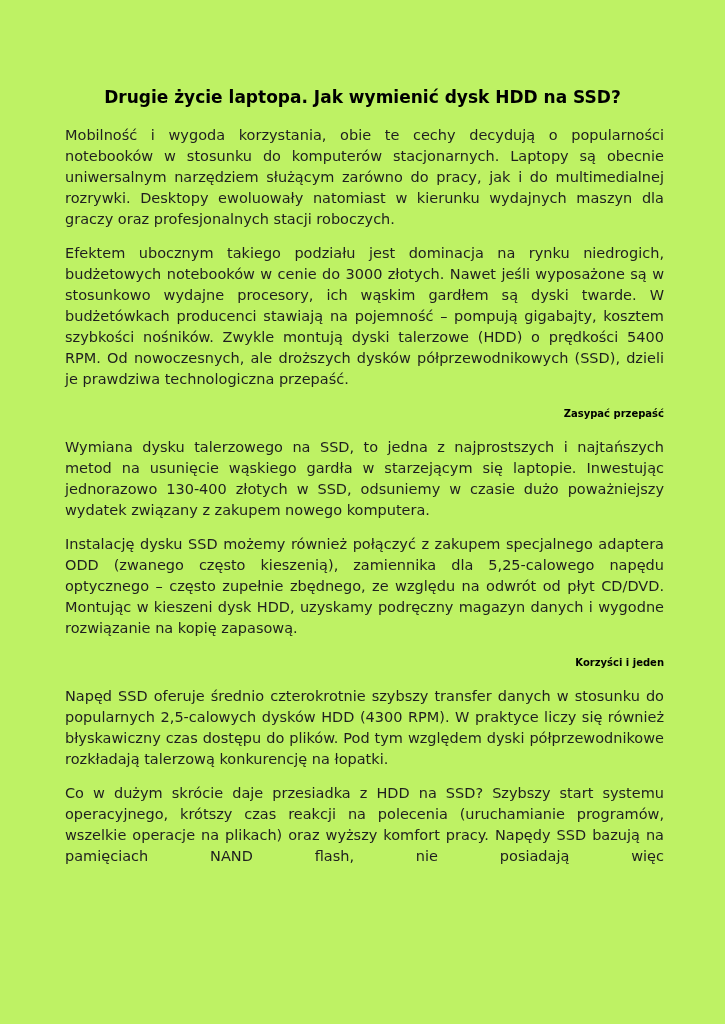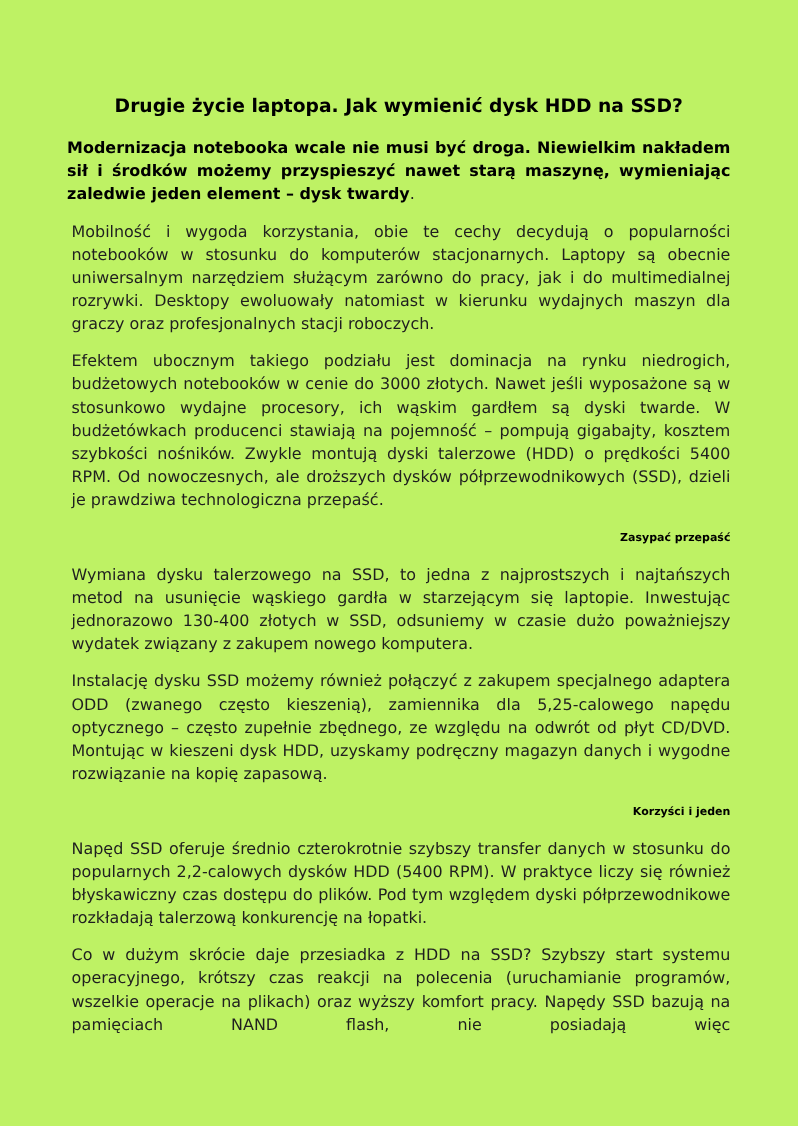--- a/index.html
+++ b/index.html
@@ -60,31 +60,30 @@
     margin: 0 0 13px 0;
   }
 </style>
 </head>
 <body>
 
 <div class="page">
 
   <h1 class="title">Drugie życie laptopa. Jak wymienić dysk HDD na SSD?</h1>
 
-  <p class="lead"><span class="lead-bold">Modernizacja notebooka wcale nie musi być droga. Niewielkim nakładem sił i środków możemy przyspieszyć nawet starą maszynę, wymieniając zaledwie jeden element – dysk twardy</span><span class="lead-tail">.</span></p>
 
   <p class="para">Mobilność i wygoda korzystania, obie te cechy decydują o popularności notebooków w stosunku do komputerów stacjonarnych. Laptopy są obecnie uniwersalnym narzędziem służącym zarówno do pracy, jak i do multimedialnej rozrywki. Desktopy ewoluowały natomiast w kierunku wydajnych maszyn dla graczy oraz profesjonalnych stacji roboczych.</p>
 
   <p class="para">Efektem ubocznym takiego podziału jest dominacja na rynku niedrogich, budżetowych notebooków w cenie do 3000 złotych. Nawet jeśli wyposażone są w stosunkowo wydajne procesory, ich wąskim gardłem są dyski twarde. W budżetówkach producenci stawiają na pojemność – pompują gigabajty, kosztem szybkości nośników. Zwykle montują dyski talerzowe (HDD) o prędkości 5400 RPM. Od nowoczesnych, ale droższych dysków półprzewodnikowych (SSD), dzieli je prawdziwa technologiczna przepaść.</p>
 
   <h2 class="subheading">Zasypać przepaść</h2>
 
   <p class="para">Wymiana dysku talerzowego na SSD, to jedna z najprostszych i najtańszych metod na usunięcie wąskiego gardła w starzejącym się laptopie. Inwestując jednorazowo 130-400 złotych w SSD, odsuniemy w czasie dużo poważniejszy wydatek związany z zakupem nowego komputera.</p>
 
   <p class="para">Instalację dysku SSD możemy również połączyć z zakupem specjalnego adaptera ODD (zwanego często kieszenią), zamiennika dla 5,25-calowego napędu optycznego – często zupełnie zbędnego, ze względu na odwrót od płyt CD/DVD. Montując w kieszeni dysk HDD, uzyskamy podręczny magazyn danych i wygodne rozwiązanie na kopię zapasową.</p>
 
   <h2 class="subheading">Korzyści i jeden</h2>
 
-  <p class="para">Napęd SSD oferuje średnio czterokrotnie szybszy transfer danych w stosunku do popularnych 2,2-calowych dysków HDD (5400 RPM). W praktyce liczy się również błyskawiczny czas dostępu do plików. Pod tym względem dyski półprzewodnikowe rozkładają talerzową konkurencję na łopatki.</p>
+  <p class="para">Napęd SSD oferuje średnio czterokrotnie szybszy transfer danych w stosunku do popularnych 2,5-calowych dysków HDD (4300 RPM). W praktyce liczy się również błyskawiczny czas dostępu do plików. Pod tym względem dyski półprzewodnikowe rozkładają talerzową konkurencję na łopatki.</p>
 
   <p class="para continues">Co w dużym skrócie daje przesiadka z HDD na SSD? Szybszy start systemu operacyjnego, krótszy czas reakcji na polecenia (uruchamianie programów, wszelkie operacje na plikach) oraz wyższy komfort pracy. Napędy SSD bazują na pamięciach NAND flash, nie posiadają więc</p>
 
 </div>
 
 </body></html>

